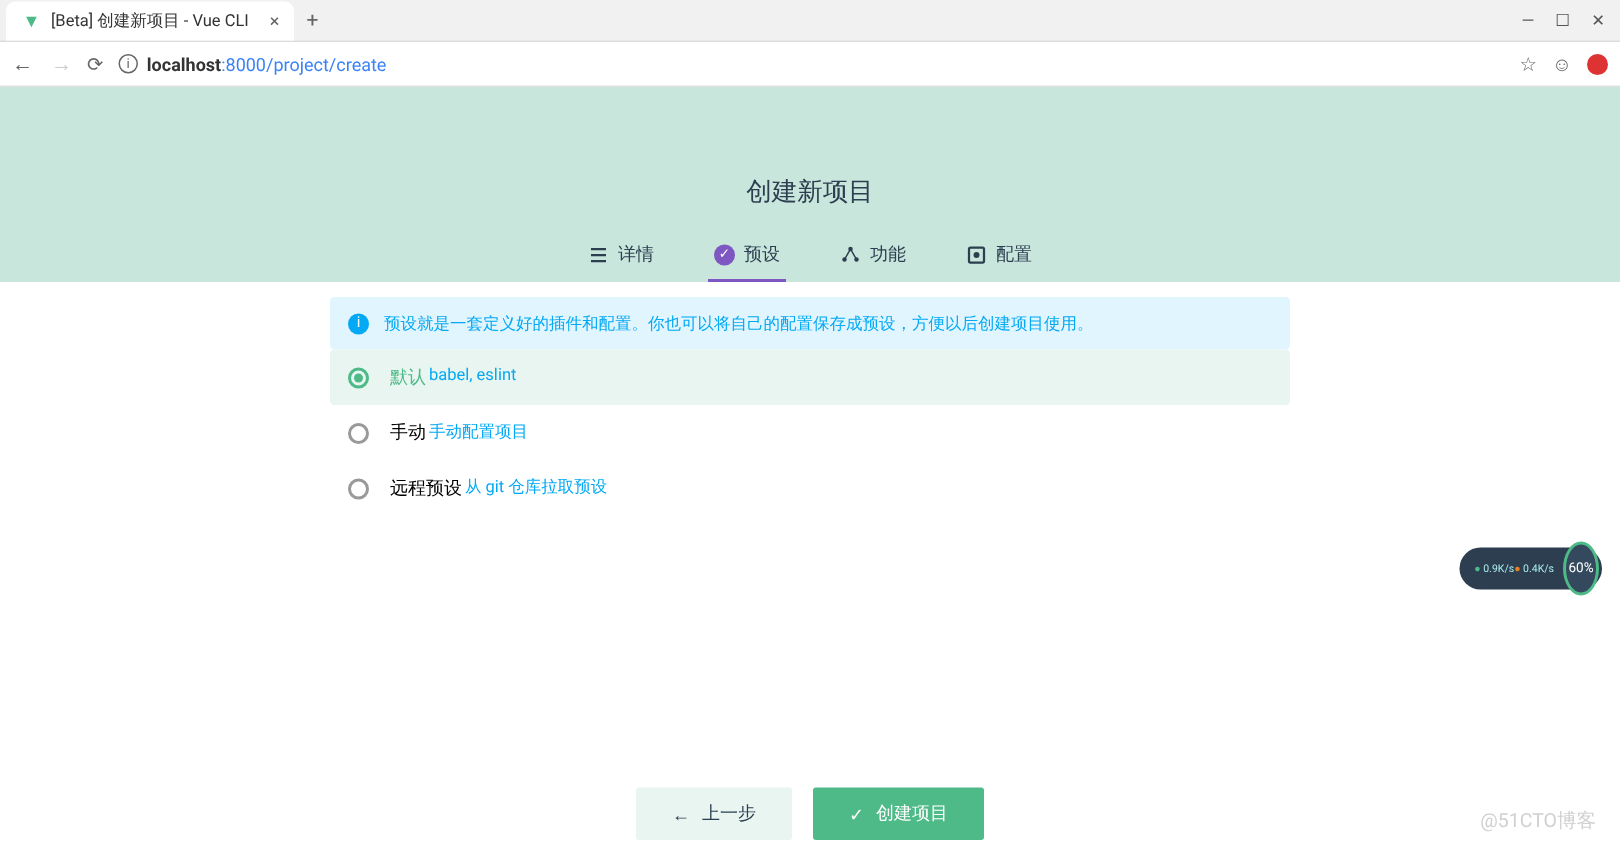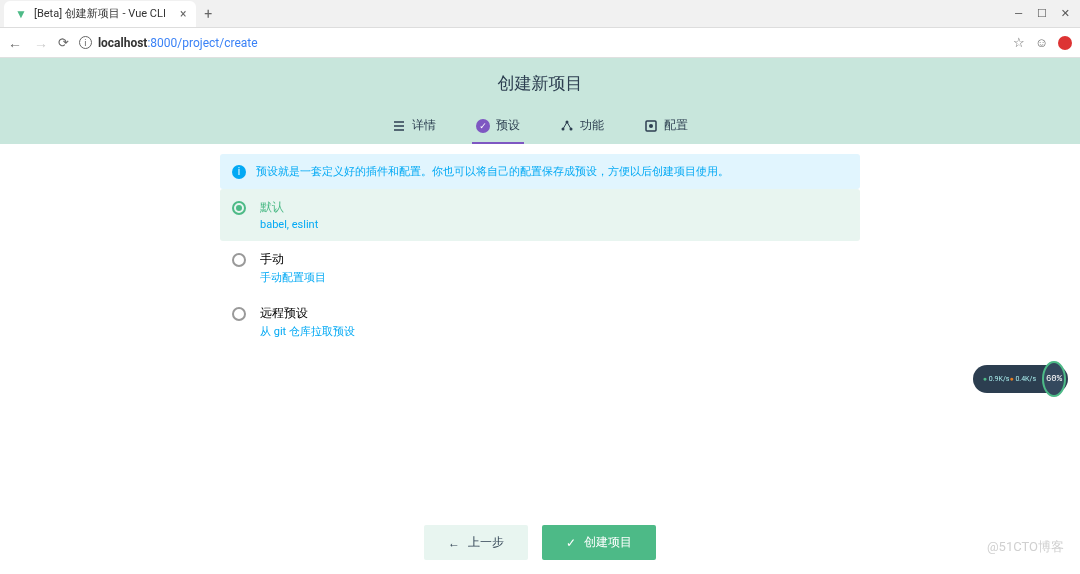--- a/index.html
+++ b/index.html
@@ -19,53 +19,53 @@
     .nav-arrows span { cursor: pointer; font-size: 14px; }
     .reload { color: #666; cursor: pointer; font-size: 13px; }
     .url-field { flex: 1; display: flex; align-items: center; gap: 6px; font-size: 12px; color: #333; }
     .url-info { width: 13px; height: 13px; border: 1px solid #666; border-radius: 50%; display: flex; align-items: center; justify-content: center; font-size: 9px; color: #666; }
     .addr-right { display: flex; gap: 10px; align-items: center; }
     .addr-right span { color: #666; cursor: pointer; font-size: 13px; }
     .ext-badge { width: 14px; height: 14px; background: #d33; border-radius: 50%; }
     
     
     .header-bar { background: #c8e6dc; padding: 14px 0 0; }
-    .page-title { text-align: center; font-size: 17px; color: #2c3e50; font-weight: 400; margin-bottom: 14px; }
+    .page-title { text-align: center; font-size: 17px; color: #2c3e50; font-weight: 400; margin-bottom: 14px; margin-top: 44px; }
     .tabs-nav { display: flex; justify-content: center; gap: 32px; }
     .tab-item { display: flex; align-items: center; gap: 6px; padding: 8px 4px; font-size: 12px; color: #2c3e50; cursor: pointer; border-bottom: 2px solid transparent; }
     .tab-item.active { border-bottom: 2px solid #7e57c2; }
     .tab-icon { width: 14px; height: 14px; display: flex; align-items: center; justify-content: center; }
     .tab-icon.checked { background: #7e57c2; border-radius: 50%; color: #fff; font-size: 9px; }
     
     .content { max-width: 640px; margin: 0 auto; padding-top: 10px; }
     
     .info-banner { background: #e1f5fe; border-radius: 3px; padding: 10px 12px; display: flex; align-items: center; gap: 10px; font-size: 11px; color: #03a9f4; }
     .info-banner .info-icon { width: 14px; height: 14px; background: #03a9f4; border-radius: 50%; color: #fff; display: flex; align-items: center; justify-content: center; font-size: 10px; flex-shrink: 0; }
     
     .section-heading { font-size: 12px; color: #2c3e50; margin: 14px 0 10px 4px; font-weight: 400; }
     
     .preset-option { display: flex; align-items: flex-start; gap: 14px; padding: 10px 12px; cursor: pointer; border-radius: 3px; }
     .preset-option.selected { background: #e8f5f0; }
     .radio { width: 14px; height: 14px; border: 2px solid #999; border-radius: 50%; margin-top: 2px; display: flex; align-items: center; justify-content: center; flex-shrink: 0; }
     .preset-option.selected .radio { border-color: #4dba87; }
     .preset-option.selected .radio::after { content: ''; width: 6px; height: 6px; background: #4dba87; border-radius: 50%; }
-    .preset-text { display: flex; flex-direction: column; gap: 2px; }
+    .preset-text { display: flex; flex-direction: row; gap: 2px; }
     .preset-title { font-size: 12px; color: #000000; }
     .preset-option.selected .preset-title { color: #4dba87; }
     .preset-desc { font-size: 11px; color: #03a9f4; }
     
     .footer-actions { position: absolute; bottom: 14px; left: 0; right: 0; display: flex; justify-content: center; gap: 14px; }
     .btn { padding: 9px 24px; font-size: 12px; cursor: pointer; border: none; display: flex; align-items: center; gap: 8px; border-radius: 2px; }
     .btn-back { background: #e8f5f0; color: #2c3e50; }
     .btn-primary { background: #4dba87; color: #fff; }
     
     .watermark { position: absolute; bottom: 18px; right: 16px; color: #d0d0d0; font-size: 13px; }
     
     .net-widget { position: absolute; right: 12px; top: 365px; height: 28px; background: #2c3e50; border-radius: 14px; display: flex; align-items: center; gap: 6px; padding: 2px 2px 2px 10px; color: #aee; font-size: 7px; }
-    .net-circle { width: 24px; height: 36px; border-radius: 50%; background: #34495e; border: 2px solid #4dba87; display: flex; align-items: center; justify-content: center; color: #fff; font-size: 9px; font-family: Liberation Mono, monospace; }
+    .net-circle { width: 24px; height: 36px; border-radius: 50%; background: #34495e; border: 2px solid #4dba87; display: flex; align-items: center; justify-content: center; color: #fff; font-size: 9px; }
     .net-stats { display: flex; flex-direction: row; line-height: 1.2; }
     .net-stats span::before { content: '● '; color: #4dba87; }
     .net-stats span:last-child::before { color: #e67e22; }
   </style>
 </head>
 <body>
 
 <div class="browser-top">
   <div class="tab">
     <span class="tab-favicon">▼</span>

